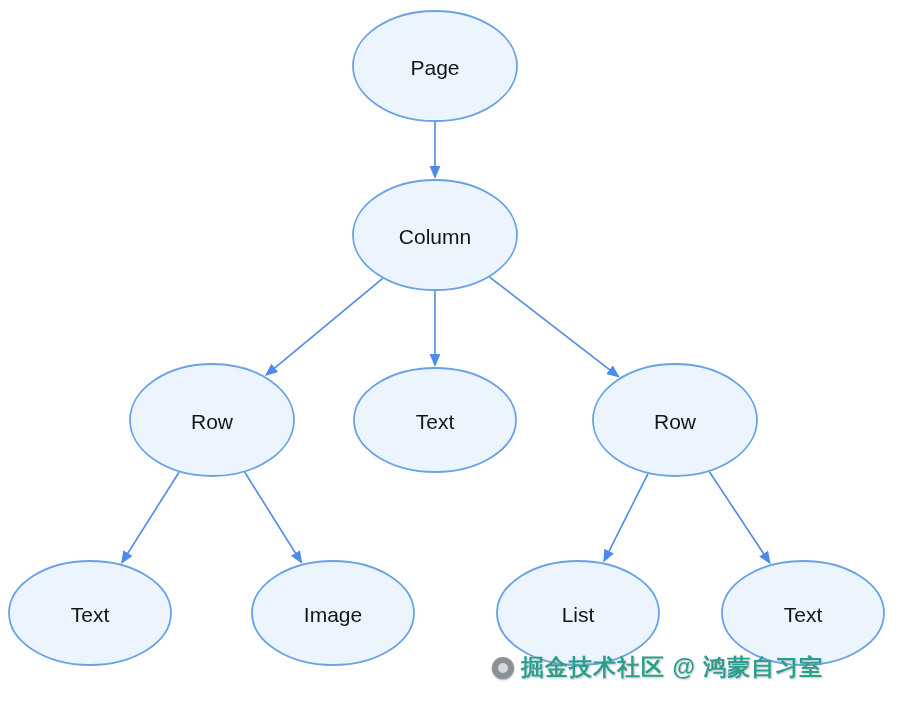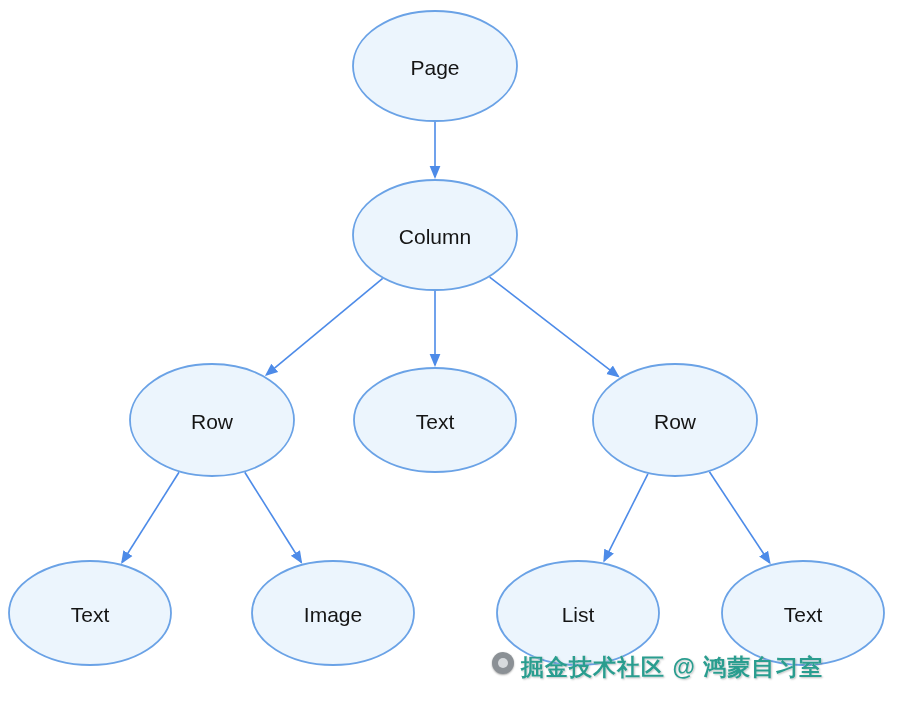--- a/index.html
+++ b/index.html
@@ -21,20 +21,21 @@
   .node-label {
     font-family: "Liberation Sans", sans-serif;
     font-size: 21px;
     fill: #151515;
   }
   .watermark {
     position: absolute;
     left: 492px;
     top: 652px;
     display: flex;
+    align-items: center;
     gap: 7px;
     pointer-events: none;
   }
   .wm-icon {
     width: 22px;
     height: 22px;
     border-radius: 50%;
     background: #8b9095;
     box-shadow: 0 1px 2px rgba(0,0,0,0.35);
     position: relative;

